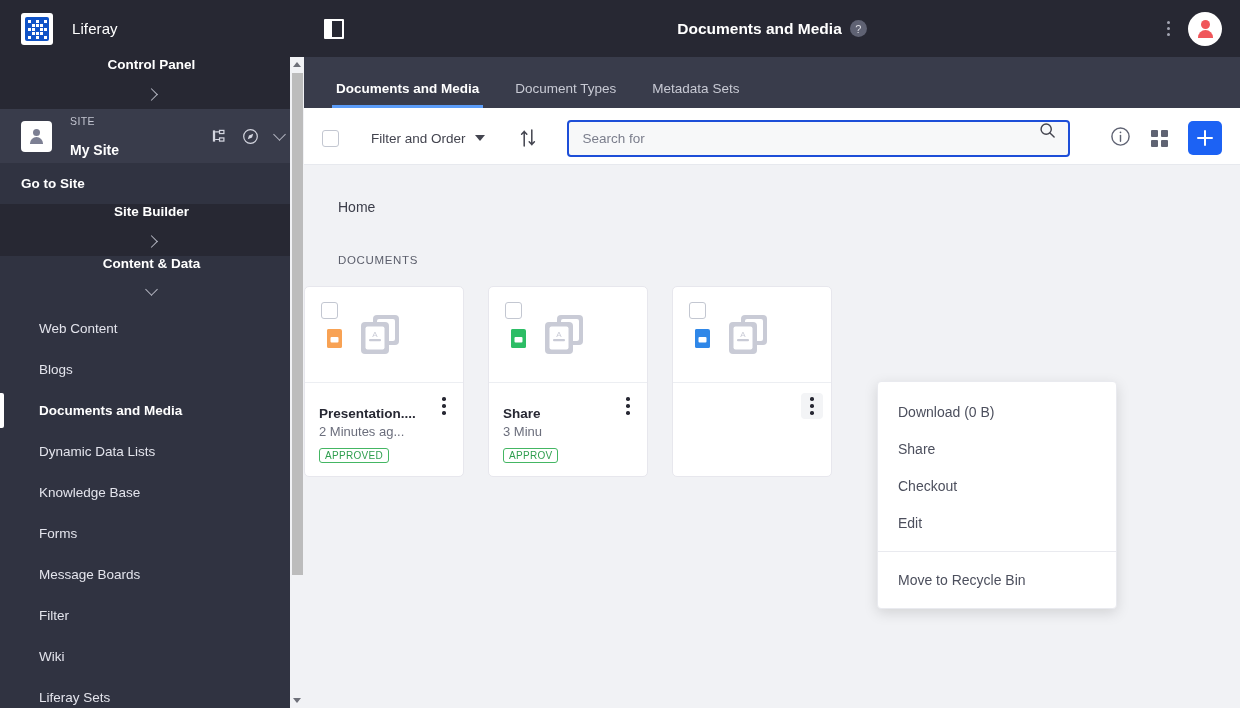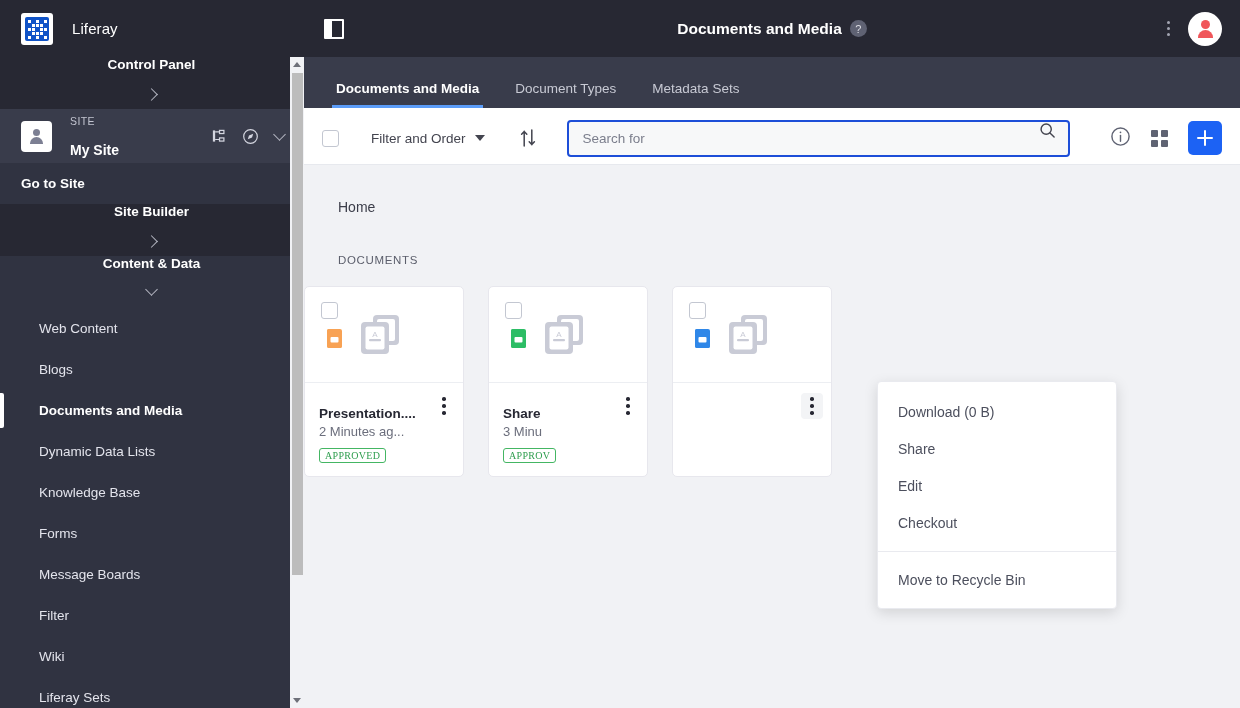--- a/index.html
+++ b/index.html
@@ -249,21 +249,21 @@
   }
   .card-body { padding: 11px 12px 13px 14px; position: relative; }
   .card-title {
     font-size: 13.5px; font-weight: bold; color: #272833;
     white-space: nowrap; overflow: hidden; padding-right: 18px; margin-top: 12px;
   }
   .card-sub { font-size: 13px; color: #6b6e7c; margin-top: 3px; white-space: nowrap; overflow: hidden; padding-right: 14px;}
   .badge {
     display: inline-block; margin-top: 9px; padding: 1px 5px;
     border: 1px solid #44b663; color: #2f9e4f; border-radius: 3px;
-    font-size: 10px; letter-spacing: .3px; font-family: Liberation Serif, serif;
+    font-size: 10px; letter-spacing: .3px;
   }
   .card-kebab {
     position: absolute; right: 8px; top: 10px;
     width: 22px; height: 26px; border-radius: 4px;
     display: flex; flex-direction: column; align-items: center; justify-content: center; gap: 3.5px;
   }
   .card-kebab i { width: 3.5px; height: 3.5px; border-radius: 50%; background: #272833; display: block; }
   .card-kebab.hovered { background: #f3f4f6; }
 
   
@@ -547,24 +547,24 @@
     </div>
 
     <div class="dropdown" id="dropdown">
         <div class="dd-item">
           <span>Download (0 B)</span>
         </div>
         <div class="dd-item">
           <span>Share</span>
         </div>
         <div class="dd-item">
+          <span>Checkout</span>
+        </div>
+        <div class="dd-item">
           <span>Edit</span>
-        </div>
-        <div class="dd-item">
-          <span>Checkout</span>
         </div>
         <div class="dd-divider"></div>
         <div class="dd-item">
           <span>Move to Recycle Bin</span>
         </div>
       </div>
 
   </section>
 </div>
 

